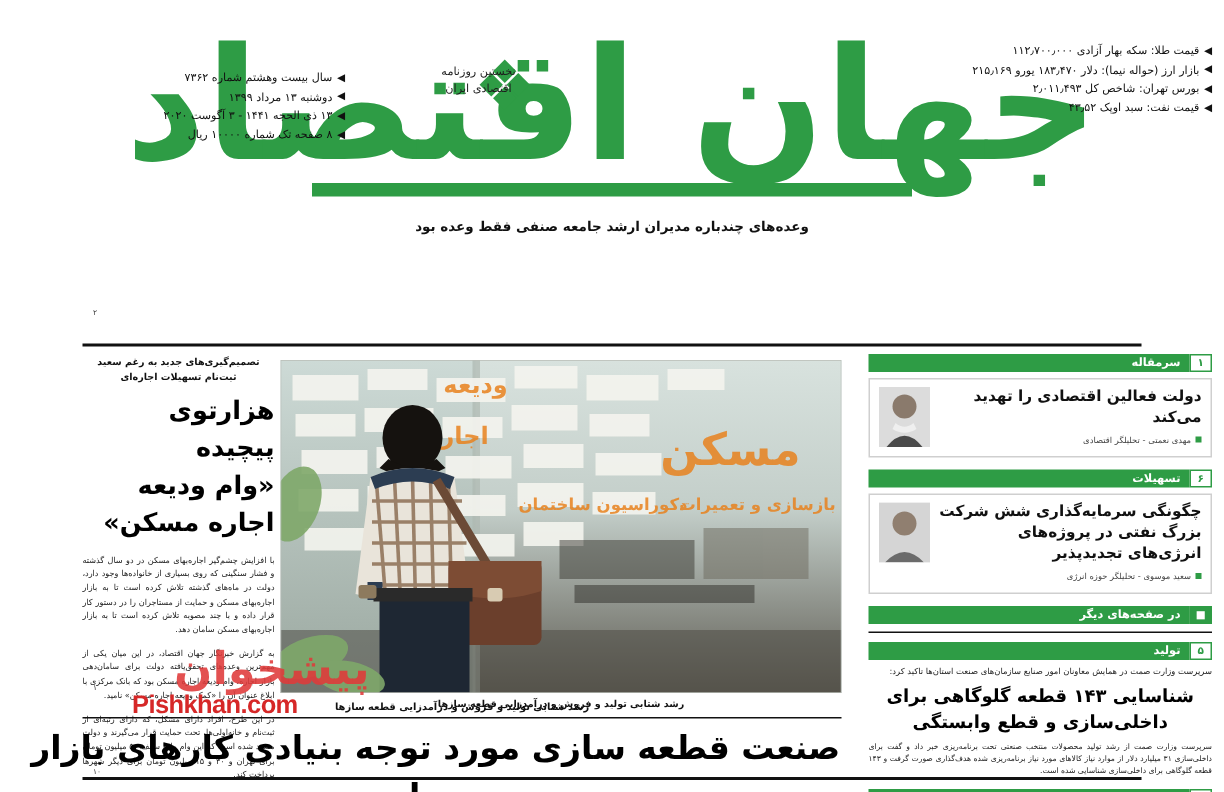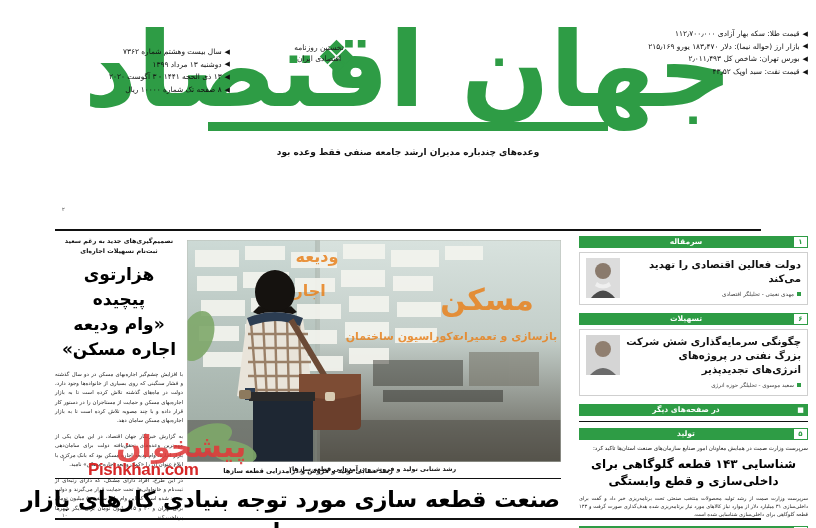--- a/index.html
+++ b/index.html
@@ -55,21 +55,21 @@
     position:absolute;left:0;right:0;top:168px;text-align:center;
     font-size:37px;line-height:50px;font-weight:bold;color:#000;direction:rtl;
     letter-spacing:-1px;
   }
   .rule-top{position:absolute;left:55px;top:229px;width:706px;height:2px;background:#111;}
 
   
   .col-left{position:absolute;left:55px;top:236px;width:128px;height:228px;direction:rtl;text-align:justify;}
   .art-kicker{font-size:6.4px;line-height:10px;font-weight:bold;color:#111;margin-bottom:6px;text-align:center;}
   .art-head{
-    font-size:17px;line-height:25px;font-weight:bold;color:#000;text-align:center;margin:2px 0 8px 0;
+    font-size:17px;line-height:25px;font-weight:bold;color:#000;text-align:right;margin:2px 0 8px 0;
   }
   .art-body p{
     font-size:5.4px;line-height:9.2px;color:#1a1a1a;margin:0 0 7px 0;text-align:justify;
   }
 
   
   .photo{
     position:absolute;left:187px;top:240px;width:374px;height:222px;
     overflow:hidden;background:#cfd9d5;
   }
@@ -106,21 +106,21 @@
   .sidebar{position:absolute;right:8px;top:236px;width:229px;direction:rtl;}
   .sec-bar{
     display:flex;align-items:stretch;height:12px;margin-bottom:4px;
   }
   .sec-num{
     width:13px;background:#fff;border:1px solid #2e9c45;color:#2e9c45;
     font-size:7px;line-height:10px;text-align:center;font-weight:bold;flex:0 0 auto;
   }
   .sec-title{
     flex:1;background:#2e9c45;color:#fff;font-size:7.6px;line-height:12px;
-    font-weight:bold;padding:0 6px;text-align:center;
+    font-weight:bold;padding:0 6px;text-align:right;
   }
   .sec-bar.alt .sec-num{background:#2e9c45;color:#fff;}
 
   .opinion{
     border:1px solid #cfcfcf;padding:5px 6px;margin-bottom:8px;display:flex;gap:6px;align-items:flex-start;
   }
   .op-text{flex:1;text-align:right;}
   .op-head{font-size:10.2px;line-height:14px;font-weight:bold;color:#111;}
   .op-by{font-size:5.6px;line-height:9px;color:#444;margin-top:4px;}
   .op-by .sq{display:inline-block;width:4px;height:4px;background:#2e9c45;margin-left:3px;}

